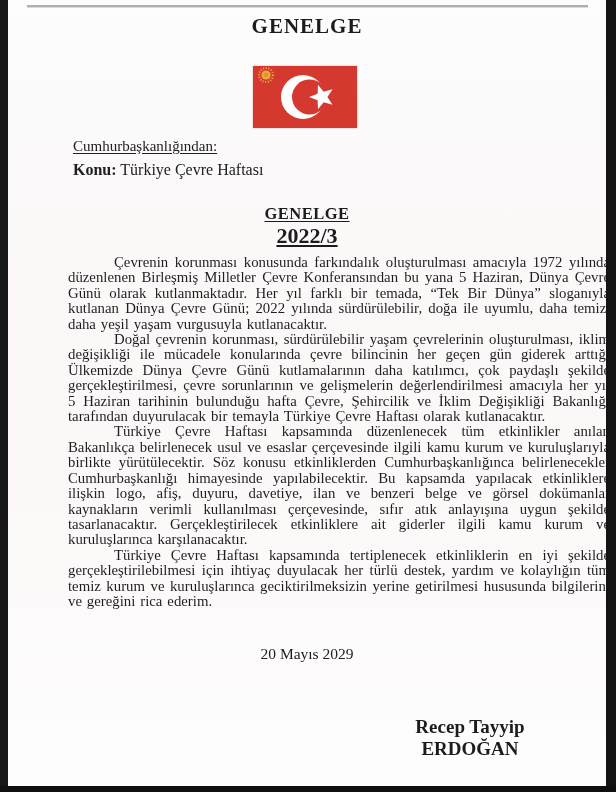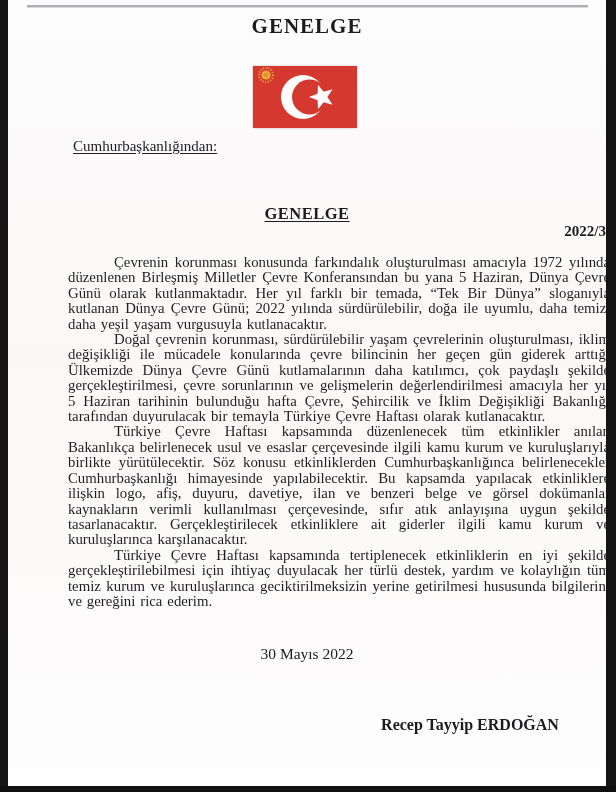--- a/index.html
+++ b/index.html
@@ -32,38 +32,38 @@
     position:absolute;left:65px;top:161px;
     font-size:16px;color:#202024;
   }
   .subject-label{font-weight:bold;}
   .circ-title{
     position:absolute;left:0;top:204px;width:100%;text-align:center;
     font-size:16.5px;font-weight:bold;color:#1c1c1f;
     text-decoration:underline;text-underline-offset:2px;letter-spacing:.5px;
   }
   .circ-number{
-    position:absolute;left:0;top:223px;width:100%;text-align:right;
-    font-size:15px;font-weight:bold;color:#1c1c1f;
+    position:absolute;left:0;top:223px;width:100%;text-align:center;
+    font-size:22px;font-weight:bold;color:#1c1c1f;text-decoration:underline;
   }
   .body-text{
     position:absolute;left:25px;top:255px;width:542px;
     font-size:14.8px;line-height:15.4px;color:#1e1e22;
     text-align:justify;
     margin-left:35px;
   }
   .body-text p{margin:0;text-indent:46px;word-spacing:1.2px;}
   .date-line{
     position:absolute;left:0;top:645px;width:100%;text-align:center;
     font-size:15.5px;color:#202024;
   }
   .signature{
     position:absolute;left:362px;top:716px;width:200px;text-align:center;
   }
-  .sig-name{font-size:16px;font-weight:bold;color:#1c1c1f;}
+  .sig-name{font-size:19px;font-weight:bold;color:#1c1c1f;}
   .sig-title{margin-top:7px;font-size:15.5px;letter-spacing:1px;color:#27272b;}
   .frame-right{position:absolute;right:0;top:0;width:10px;height:792px;background:#141414;}
   .frame-left{position:absolute;left:0;top:0;width:8px;height:792px;background:#171717;}
   .frame-bottom{position:absolute;left:0;bottom:0;width:616px;height:6px;background:#101010;}
 </style>
 </head>
 <body>
 
 <div class="stage">
   <div class="page">
@@ -82,32 +82,36 @@
 
         <circle cx="50" cy="31" r="22" fill="#ffffff"></circle>
         <circle cx="56.5" cy="31" r="17.5" fill="#d4382e"></circle>
 
         <path d="M56,31 L64.63,34.18 L64.98,43.36 L70.67,36.14 L79.52,38.64 L74.4,31 L79.52,23.36 L70.67,25.86 L64.98,18.64 L64.63,27.82 Z" fill="#ffffff"></path>
       </svg>
     </div>
 
     <div class="from-line">Cumhurbaşkanlığından:</div>
 
+    <div class="subject-line">
+      <span class="subject-label">Konu:</span>
+      <span>Türkiye Çevre Haftası</span>
+    </div>
 
     <div class="circ-title">GENELGE</div>
     <div class="circ-number">2022/3</div>
 
     <div class="body-text">
       <p>Çevrenin korunması konusunda farkındalık oluşturulması amacıyla 1972 yılında düzenlenen Birleşmiş Milletler Çevre Konferansından bu yana 5 Haziran, Dünya Çevre Günü olarak kutlanmaktadır. Her yıl farklı bir temada, “Tek Bir Dünya” sloganıyla kutlanan Dünya Çevre Günü; 2022 yılında sürdürülebilir, doğa ile uyumlu, daha temiz, daha yeşil yaşam vurgusuyla kutlanacaktır.</p>
       <p>Doğal çevrenin korunması, sürdürülebilir yaşam çevrelerinin oluşturulması, iklim değişikliği ile mücadele konularında çevre bilincinin her geçen gün giderek arttığı Ülkemizde Dünya Çevre Günü kutlamalarının daha katılımcı, çok paydaşlı şekilde gerçekleştirilmesi, çevre sorunlarının ve gelişmelerin değerlendirilmesi amacıyla her yıl 5 Haziran tarihinin bulunduğu hafta Çevre, Şehircilik ve İklim Değişikliği Bakanlığı tarafından duyurulacak bir temayla Türkiye Çevre Haftası olarak kutlanacaktır.</p>
       <p>Türkiye Çevre Haftası kapsamında düzenlenecek tüm etkinlikler anılan Bakanlıkça belirlenecek usul ve esaslar çerçevesinde ilgili kamu kurum ve kuruluşlarıyla birlikte yürütülecektir. Söz konusu etkinliklerden Cumhurbaşkanlığınca belirlenecekler Cumhurbaşkanlığı himayesinde yapılabilecektir. Bu kapsamda yapılacak etkinliklere ilişkin logo, afiş, duyuru, davetiye, ilan ve benzeri belge ve görsel dokümanlar kaynakların verimli kullanılması çerçevesinde, sıfır atık anlayışına uygun şekilde tasarlanacaktır. Gerçekleştirilecek etkinliklere ait giderler ilgili kamu kurum ve kuruluşlarınca karşılanacaktır.</p>
       <p>Türkiye Çevre Haftası kapsamında tertiplenecek etkinliklerin en iyi şekilde gerçekleştirilebilmesi için ihtiyaç duyulacak her türlü destek, yardım ve kolaylığın tüm temiz kurum ve kuruluşlarınca geciktirilmeksizin yerine getirilmesi hususunda bilgilerini ve gereğini rica ederim.</p>
     </div>
 
-    <div class="date-line">30 Mayıs 2022</div>
+    <div class="date-line">20 Mayıs 2029</div>
 
     <div class="signature">
       <div class="sig-name">Recep Tayyip ERDOĞAN</div>
     </div>
 
   </div>
 
   <div class="frame-left"></div>
   <div class="frame-right"></div>
   <div class="frame-bottom"></div>

